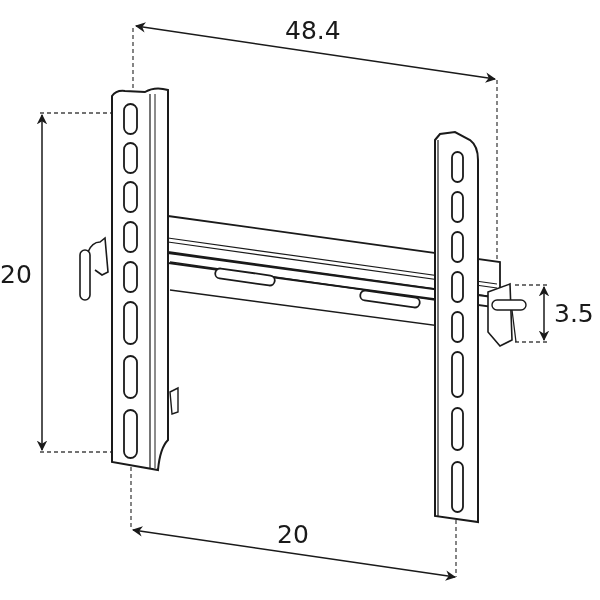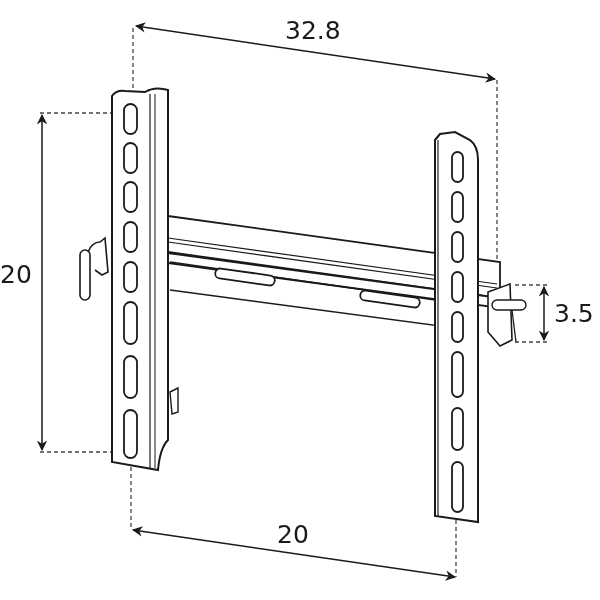--- a/index.html
+++ b/index.html
@@ -76,16 +76,16 @@
       <rect x="452" y="352" width="11" height="45" rx="5.5"></rect>
       <rect x="452" y="408" width="11" height="42" rx="5.5"></rect>
       <rect x="452" y="462" width="11" height="50" rx="5.5"></rect>
     </g>
     <path d="M488,292 L510,284 L512,340 L500,346 L488,332 Z" stroke-width="1.6"></path>
     <rect x="492" y="300" width="34" height="10" rx="5" stroke-width="1.4"></rect>
     <line x1="512" y1="310" x2="516" y2="342" stroke-width="1.2"></line>
   </g>
 </svg>
 
-<div class="dim-label" style="left:285px; top:18px;">32.8</div>
+<div class="dim-label" style="left:285px; top:18px;">48.4</div>
 <div class="dim-label" style="left:0px; top:262px;">20</div>
 <div class="dim-label" style="left:277px; top:522px;">20</div>
 <div class="dim-label" style="left:554px; top:301px;">3.5</div>
 
 </body></html>

